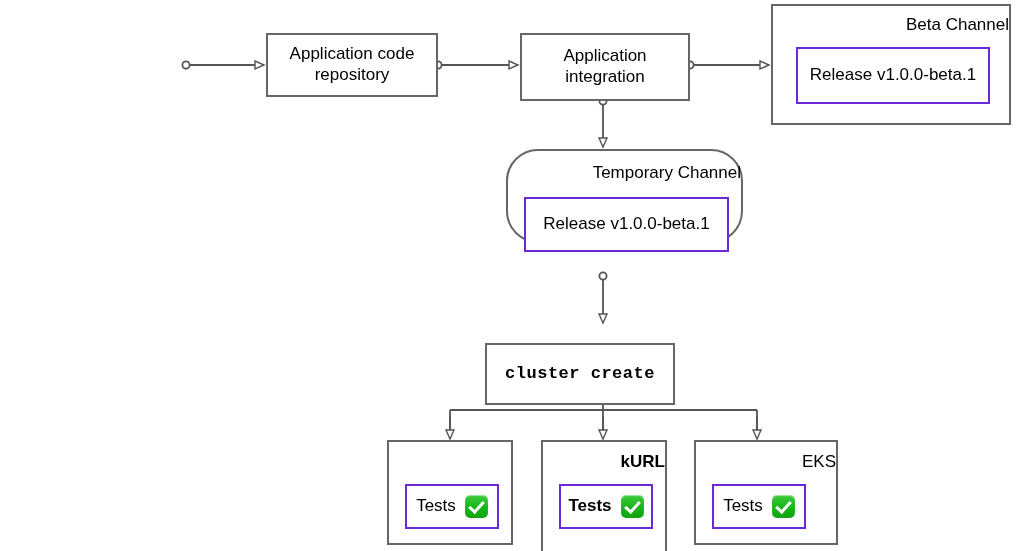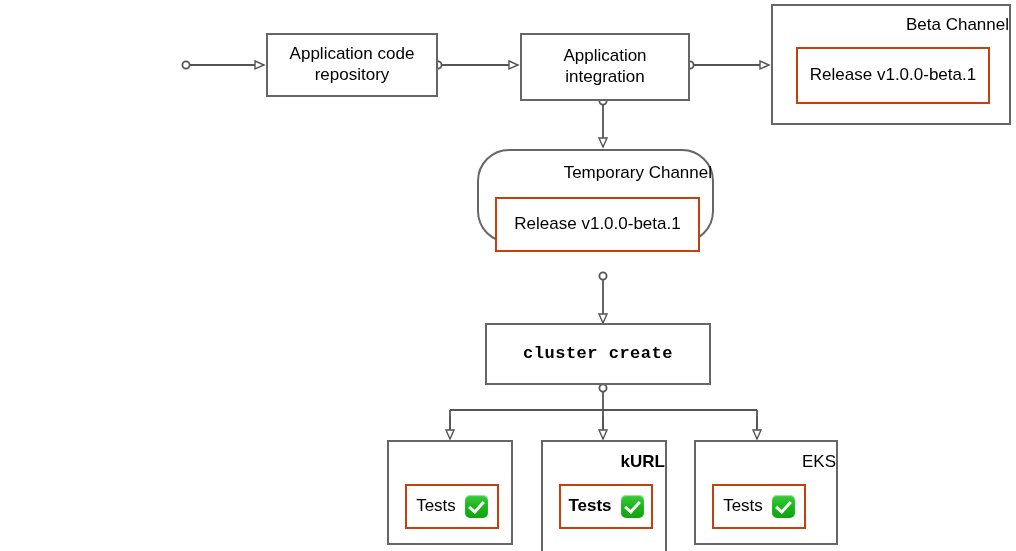--- a/index.html
+++ b/index.html
@@ -39,21 +39,21 @@
     position: absolute;
     left: 0;
     right: 0;
     text-align: right;
     font-size: 17px;
     color: #000000;
   }
   .inner-box {
     position: absolute;
     box-sizing: border-box;
-    border: 2px solid #c2410c;
+    border: 2px solid #6d28d9;
     background: #ffffff;
     display: flex;
     align-items: center;
     justify-content: center;
     font-size: 17px;
     color: #000000;
   }
   .mono {
     font-family: "Liberation Mono", "DejaVu Sans Mono", monospace;
     font-weight: bold;
@@ -156,28 +156,28 @@
     </span>
   </div>
 
   <div class="node container" style="left:771px; top:4px; width:240px; height:121px;">
     <div class="container-title" style="top:9px;">Beta Channel</div>
     <div class="inner-box" style="left:23px; top:41px; width:194px; height:57px;">
       <span>Release v1.0.0-beta.1</span>
     </div>
   </div>
 
-  <div class="node container" style="left:477px; top:149px; width:237px; height:94px;border-radius:32px;">
+  <div class="node container" style="left:506px; top:149px; width:237px; height:94px;border-radius:32px;">
     <div class="container-title" style="top:12px;">Temporary Channel</div>
     <div class="inner-box" style="left:16px; top:46px; width:205px; height:55px;">
       <span>Release v1.0.0-beta.1</span>
     </div>
   </div>
 
-  <div class="node" style="left:485px; top:323px; width:226px; height:62px;">
+  <div class="node" style="left:485px; top:343px; width:190px; height:62px;">
     <span class="mono">cluster create</span>
   </div>
 
   <div class="node container" style="left:387px; top:440px; width:126px; height:105px;">
     <div class="inner-box" style="left:16px; top:42px; width:94px; height:45px;">
       <span class="tests-label">
         <span>Tests</span>
         <span class="check-emoji"></span>
       </span>
     </div>

